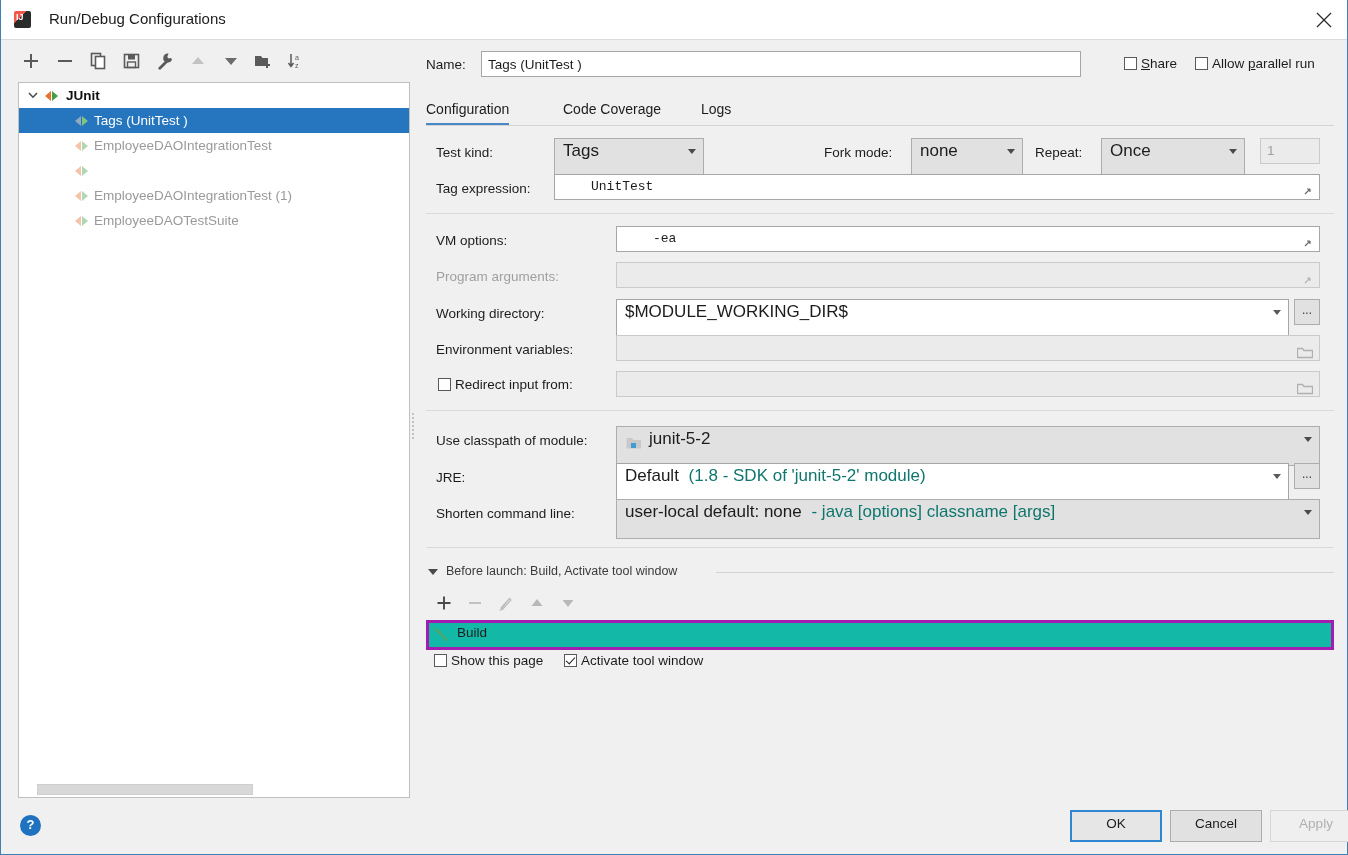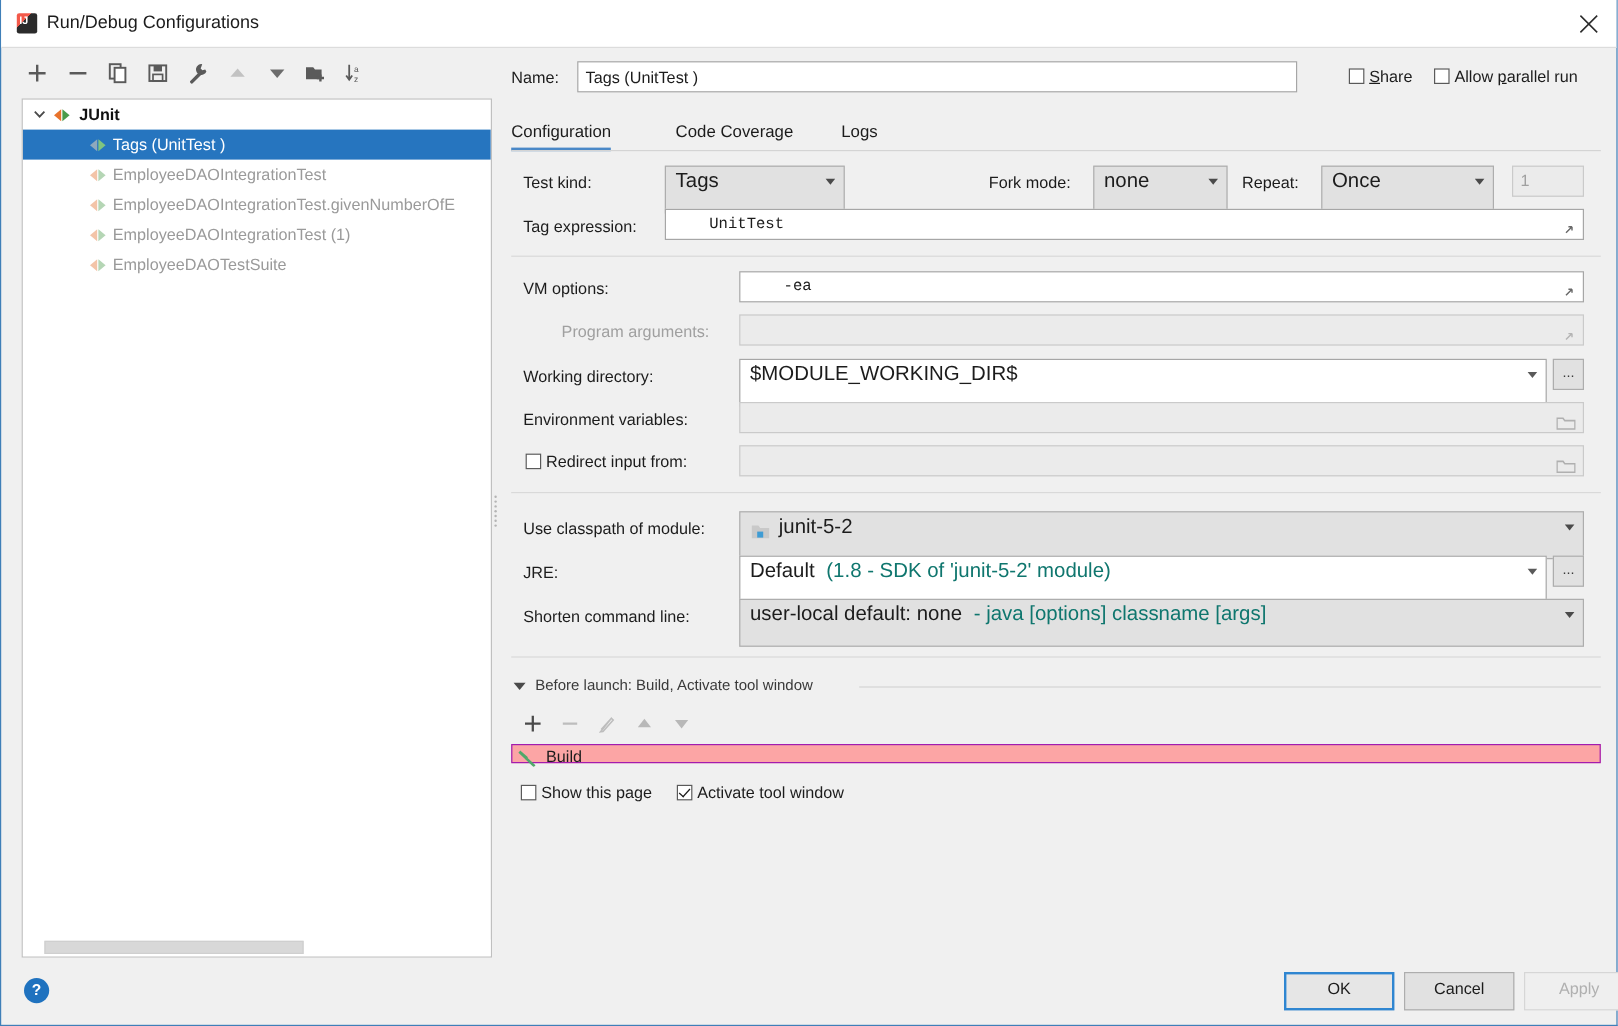--- a/index.html
+++ b/index.html
@@ -37,21 +37,21 @@
     border-radius: 2px;
     overflow: hidden;
   }
   #app-icon::after {
     content: "IJ";
     position: absolute; left: 2px; top: 1px;
     color: #fff; font-size: 9px; font-weight: bold;
     font-family: "Liberation Sans", sans-serif;
   }
   #title-text {
-    position: absolute; left: 38px; top: 10px;
+    position: absolute; left: 48px; top: 10px;
     font-size: 15px; color: #1c1c1c;
   }
   #close-btn {
     position: absolute; right: 0px; top: 0px;
     width: 46px; height: 39px;
     cursor: default;
   }
   #close-btn svg { position: absolute; left: 15px; top: 12px; }
 
   
@@ -212,21 +212,21 @@
     background: #d4d4d4;
   }
 
   
   .flabel {
     position: absolute;
     font-size: 13.5px;
     color: #1c1c1c;
     white-space: nowrap;
   }
-  .flabel.disabled { color: #a0a0a0; margin-left: 32px; }
+  .flabel.disabled { color: #a0a0a0; }
 
   .combo {
     position: absolute;
     background: #e1e1e1;
     border: 1px solid #adadad;
     height: 40px;
     line-height: 24px;
     padding: 0 22px 0 8px;
     font-size: 17px;
     color: #1c1c1c;
@@ -309,23 +309,23 @@
   }
   #bl-rule {
     position: absolute; left: 288px; top: 7px;
     right: 0px; height: 1px; background: #d4d4d4;
   }
   #bl-toolbar { position: absolute; left: 430px; top: 590px; width: 300px; height: 26px; }
   .bl-btn { position: absolute; top: 0; width: 28px; height: 26px; cursor: default; }
 
   #bl-list {
     position: absolute; left: 425px; top: 620px;
-    width: 908px; height: 16px;
-    background: #fca5a5;
-    border: 1px solid #a21caf;
+    width: 908px; height: 30px;
+    background: #14b8a6;
+    border: 3px solid #a21caf;
   }
   #bl-row {
     position: relative; height: 20px; line-height: 20px;
     font-size: 13.5px; padding-left: 28px; cursor: default;
   }
   #hammer-ico { position: absolute; left: 4px; top: 3px; }
 
   #show-page-cb { left: 433px; top: 653px; }
   #activate-cb { left: 563px; top: 653px; }
 
@@ -471,21 +471,20 @@
       <span class="t-icon" style="left:56px;">
         <span class="junit-ico faded"><i class="tri-l"></i><i class="tri-r"></i></span>
       </span>
       <span class="t-label child-label" style="left:75px;">EmployeeDAOIntegrationTest</span>
     </div>
 
     <div class="tree-row">
       <span class="t-icon" style="left:56px;">
         <span class="junit-ico faded"><i class="tri-l"></i><i class="tri-r"></i></span>
       </span>
-      <span class="t-label child-label" style="left:75px;">EmployeeDAOIntegrationTest.givenNumberOfE</span>
     </div>
 
     <div class="tree-row">
       <span class="t-icon" style="left:56px;">
         <span class="junit-ico faded"><i class="tri-l"></i><i class="tri-r"></i></span>
       </span>
       <span class="t-label child-label" style="left:75px;">EmployeeDAOIntegrationTest (1)</span>
     </div>
 
     <div class="tree-row">

